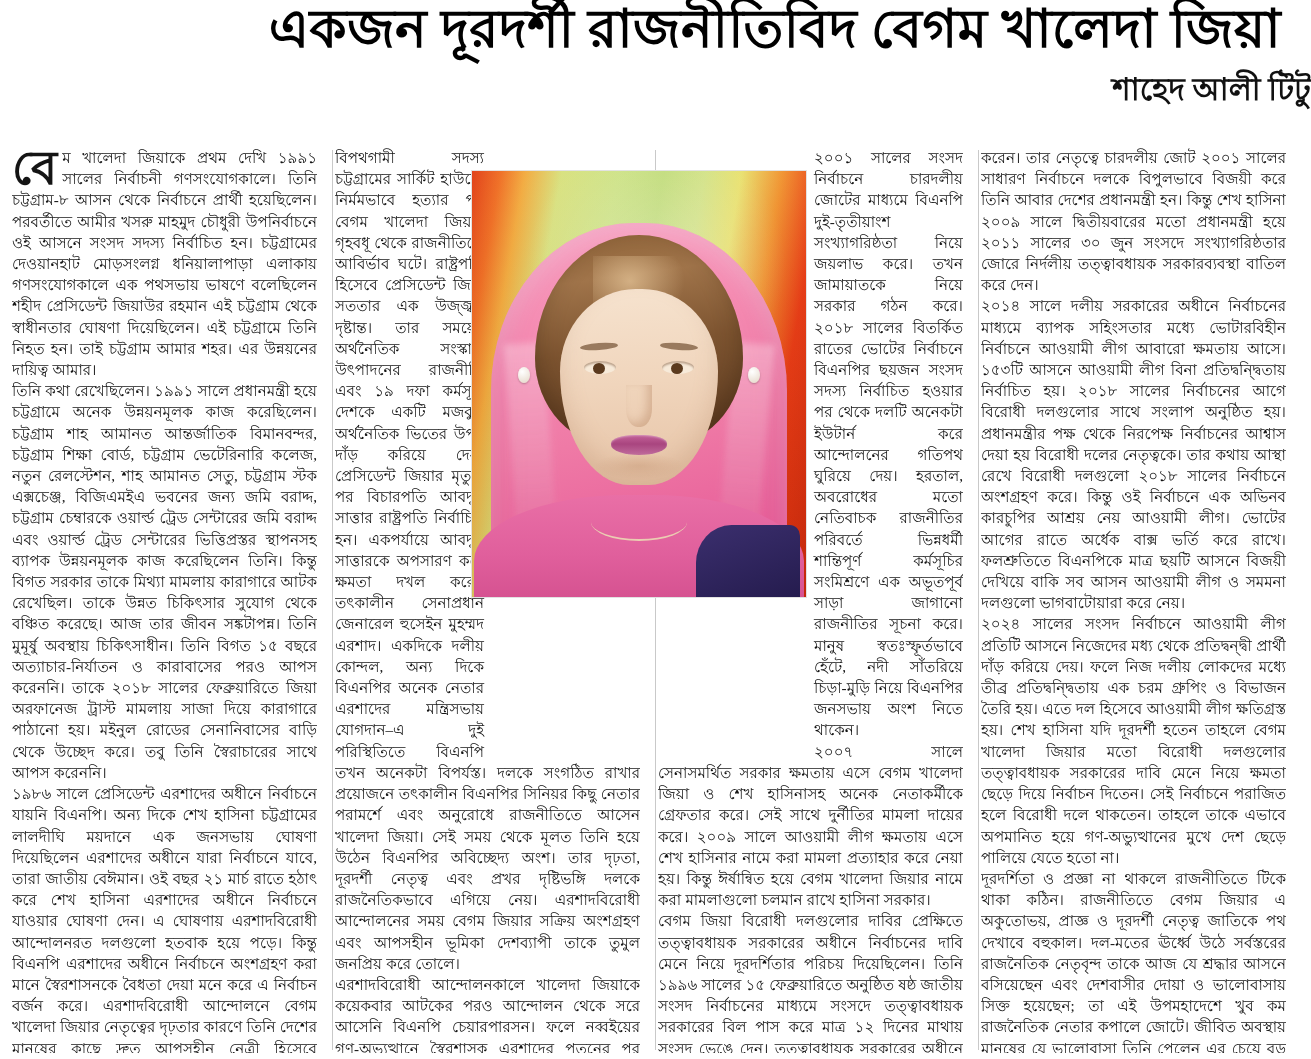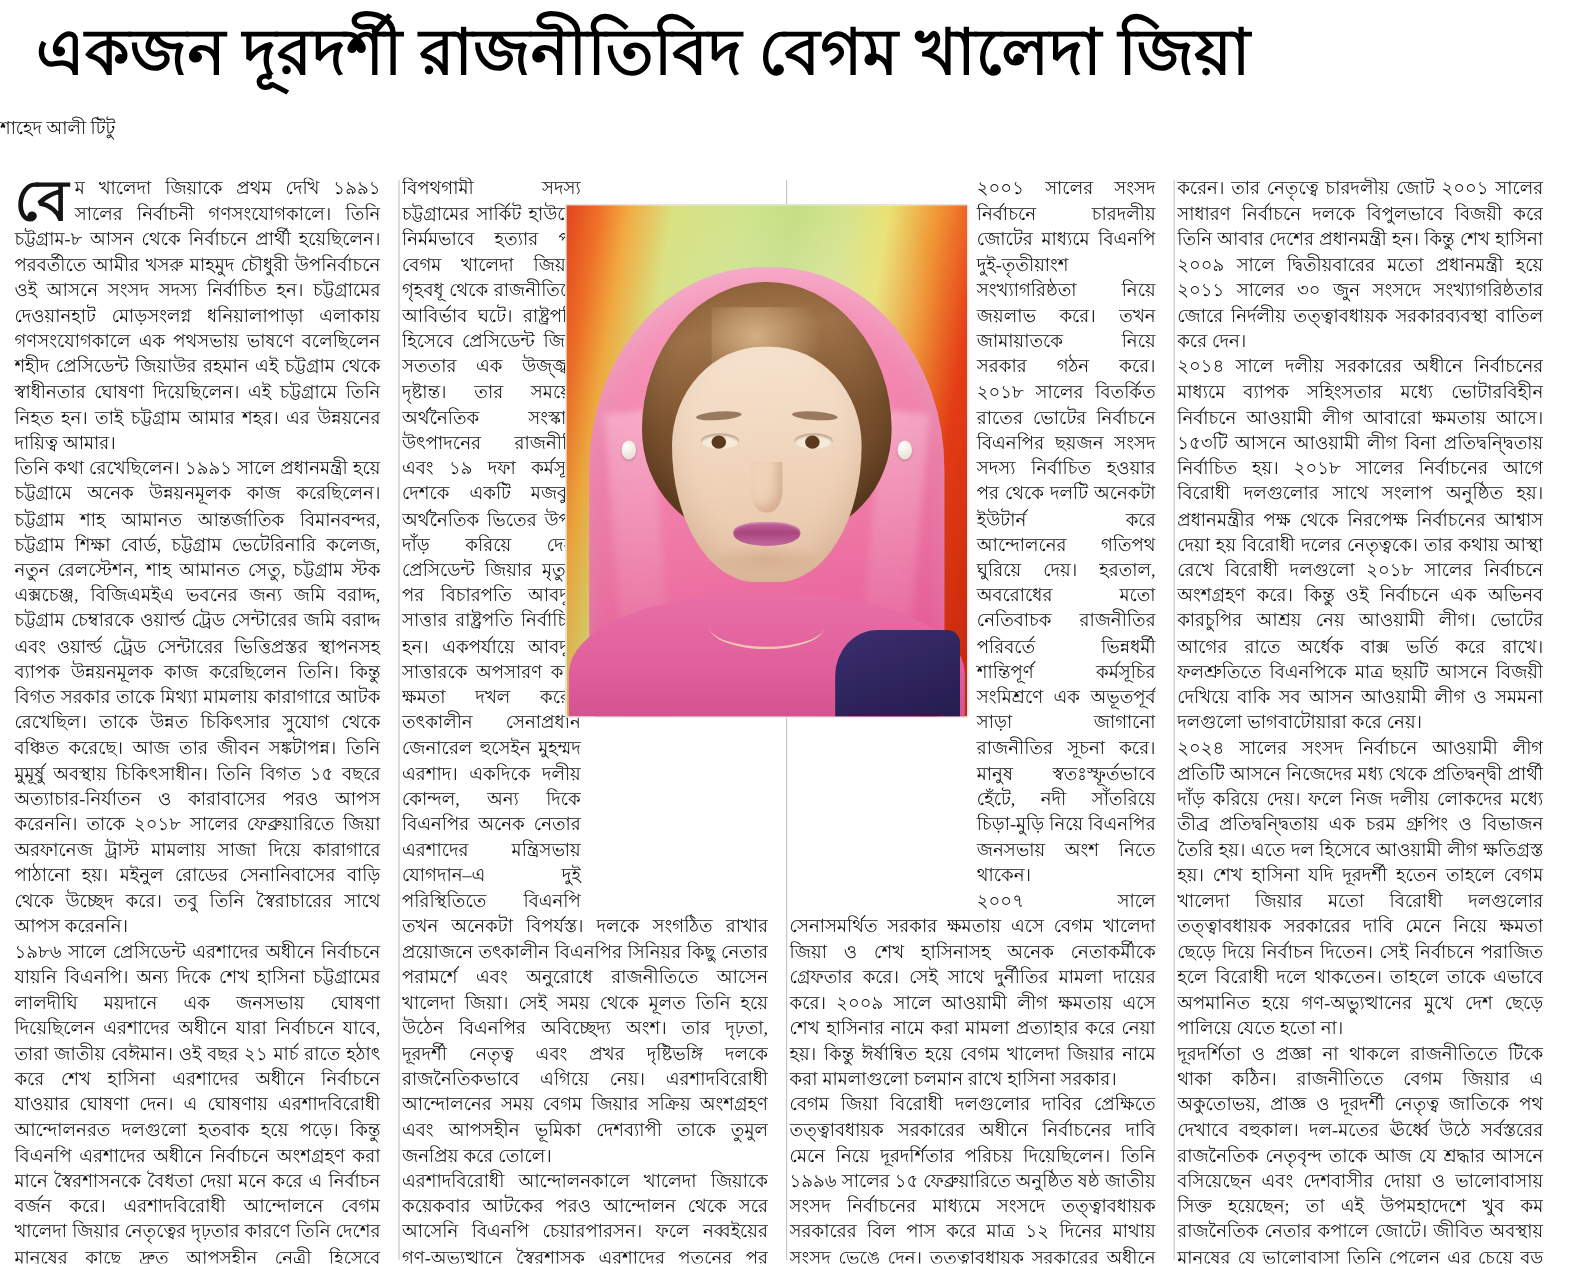--- a/index.html
+++ b/index.html
@@ -20,39 +20,39 @@
     position: relative;
     width: 1311px;
     height: 1059px;
     background: #ffffff;
     box-sizing: border-box;
   }
 
   
   .masthead {
     width: 100%;
-    padding-top: 16px;
-    text-align: left;
+    padding-top: 0;
+    text-align: right;
   }
   .headline {
     font-family: "Liberation Serif", "DejaVu Serif", serif;
     font-weight: 700;
     font-size: 53px;
     line-height: 1.12;
     letter-spacing: 0.5px;
     color: #000;
     margin: 0 30px;
     white-space: nowrap;
   }
   .byline {
     font-family: "Liberation Serif", "DejaVu Serif", serif;
-    font-weight: 400;
-    font-size: 15px;
+    font-weight: 700;
+    font-size: 31px;
     line-height: 1.2;
-    margin-top: 24px;
+    margin-top: 12px;
     color: #111;
   }
 
   
   .columns {
     position: absolute;
     top: 148px;
     left: 12px;
     width: 1290px;
     height: 905px;

